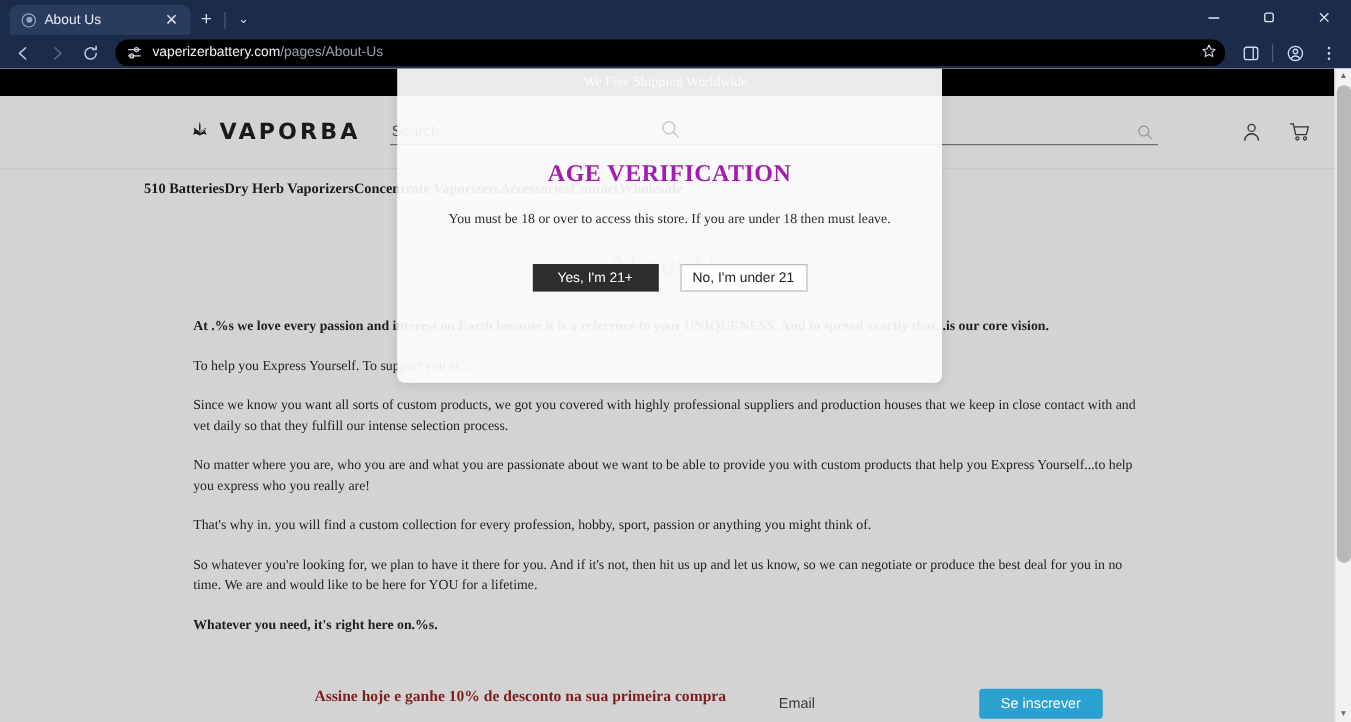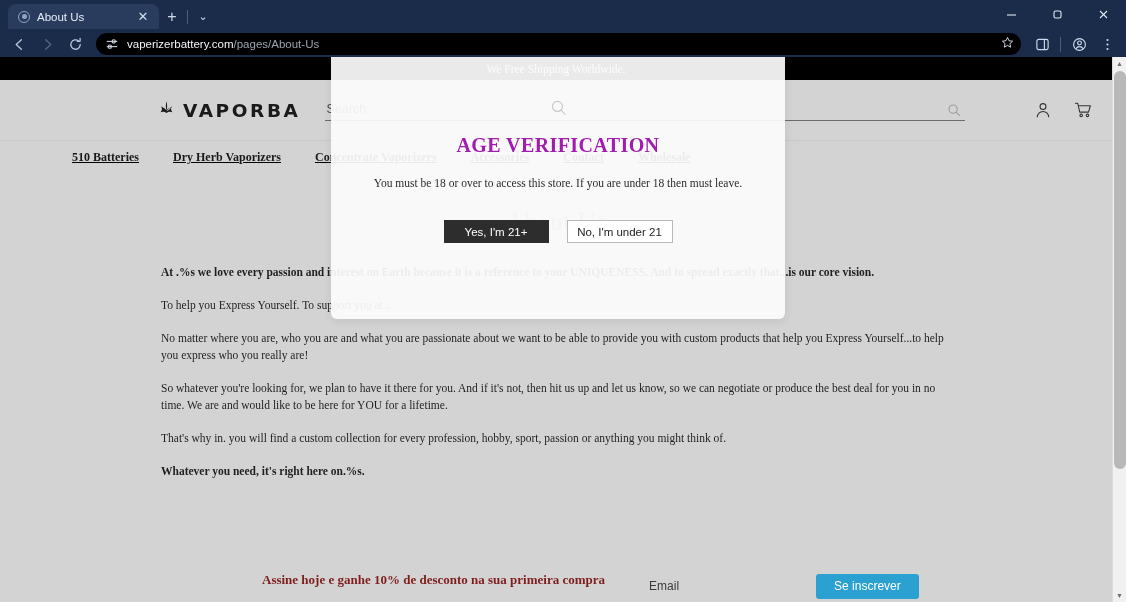--- a/index.html
+++ b/index.html
@@ -116,24 +116,23 @@
   }
   .search-input::placeholder { color: #4a4a4a; }
   .search-mag {
     position: absolute; right: 4px; width: 14px; height: 14px; color: #9b9b9b;
     cursor: pointer;
   }
   .header-icons { margin-left: auto; display: flex; align-items: center; gap: 22px; }
   .hicon { width: 18px; height: 18px; color: #333; cursor: pointer; }
 
   .nav-row {
-    height: 34px; display: flex; align-items: center; gap: 34px;
-    padding-left: 72px; background: #d3d3d3;
+    height: 34px; display: flex; align-items: center; 
+    padding-left: 120px; background: #d3d3d3;
     border-top: 1px solid #c7c7c7;
-    text-decoration: underline;
   }
   .nav-item {
     font-family: "Liberation Serif", serif; font-size: 12px;
     font-weight: 700; color: #1a1a1a; cursor: pointer; white-space: nowrap;
   }
 
   .page-title {
     text-align: center; font-family: "Liberation Serif", serif;
     font-size: 25px; color: #8a8a8a; font-weight: 400;
     margin-top: 34px; letter-spacing: .5px;
@@ -360,23 +359,24 @@
         <span class="nav-item">Accessories</span>
         <span class="nav-item">Contact</span>
         <span class="nav-item">Wholesale</span>
       </div>
 
       <div class="page-title">About Us</div>
 
       <div class="content">
         <p><b>At .%s we love every passion and interest on Earth because it is a reference to your UNIQUENESS. And to spread exactly that...is our core vision.</b></p>
         <p>To help you Express Yourself. To support you at ..</p>
+        <p class="wide">Since we know you want all sorts of custom products, we got you covered with highly professional suppliers and production houses that we keep in close contact with and vet daily so that they fulfill our intense selection process.</p>
         <p class="wide">No matter where you are, who you are and what you are passionate about we want to be able to provide you with custom products that help you Express Yourself...to help you express who you really are!</p>
+        <p class="wide">That's why in. you will find a custom collection for every profession, hobby, sport, passion or anything you might think of.</p>
         <p class="wide">So whatever you're looking for, we plan to have it there for you. And if it's not, then hit us up and let us know, so we can negotiate or produce the best deal for you in no time. We are and would like to be here for YOU for a lifetime.</p>
-        <p class="wide">That's why in. you will find a custom collection for every profession, hobby, sport, passion or anything you might think of.</p>
         <p><b>Whatever you need, it's right here on.%s.</b></p>
       </div>
 
       <div class="newsletter">
         <span class="nl-text">Assine hoje e ganhe 10% de desconto na sua primeira compra</span>
         <div class="nl-form">
           <input class="nl-input" type="text" placeholder="Email" style="">
           <button class="nl-btn">Se inscrever</button>
         </div>
       </div>

